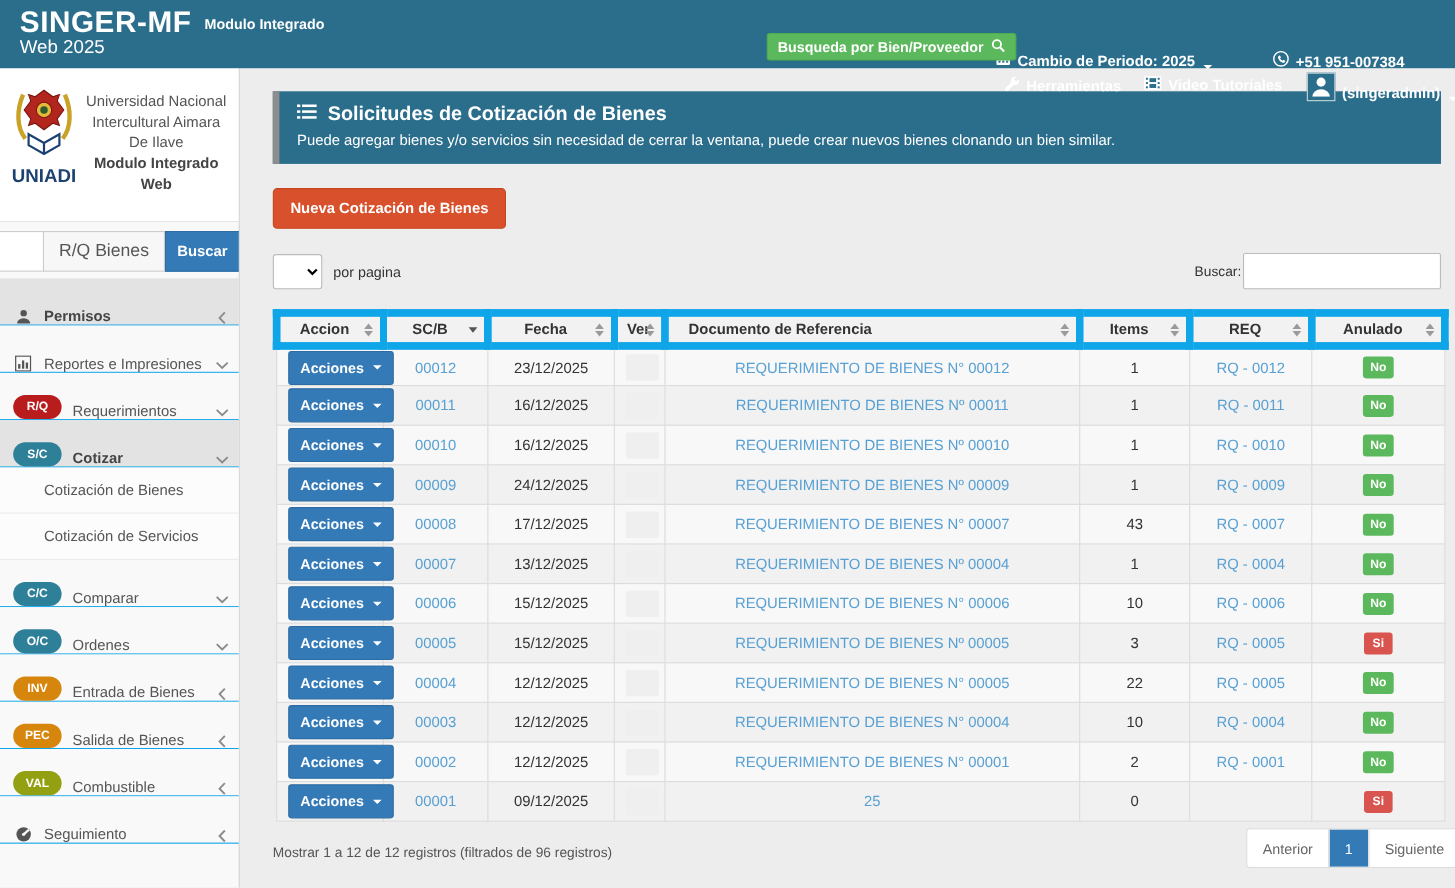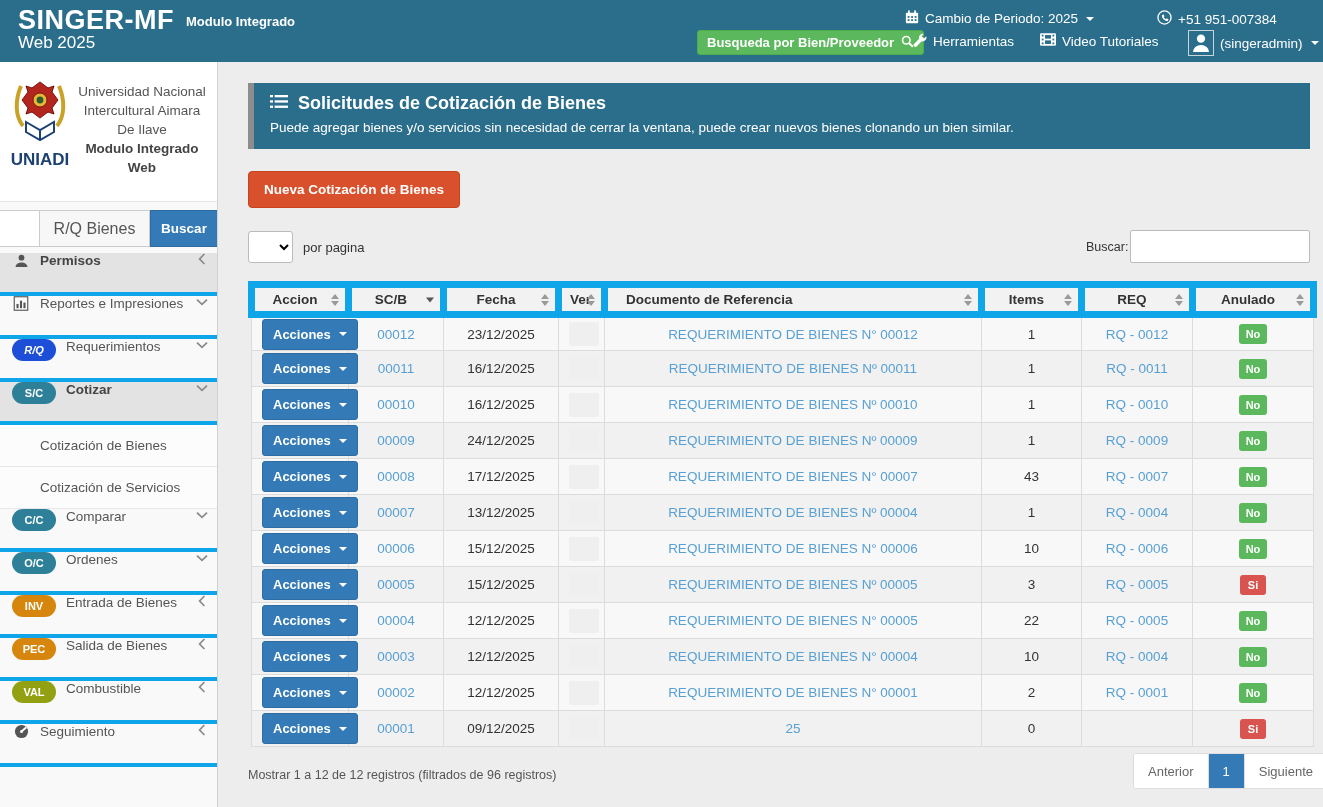--- a/index.html
+++ b/index.html
@@ -6,21 +6,21 @@
   html,body { width:1323px; height:807px; overflow:hidden; background:#ededed;
     font-family:"Liberation Sans", sans-serif; }
   .app { position:relative; width:1323px; height:807px; }
 
   
   .topbar { position:absolute; left:0; top:0; width:1323px; height:62px; background:#2b6e8c; color:#fff; z-index:5; }
   .brand { position:absolute; left:18px; top:5px; cursor:pointer; }
   .brand-name { font-size:27px; font-weight:bold; letter-spacing:.5px; }
   .brand-sub { font-size:17px; font-weight:normal; margin-top:-3px; }
   .module-title { position:absolute; left:186px; top:14px; font-size:13px; font-weight:bold; }
-  .hrow { display:flex; align-items:center; gap:6px; font-size:13.5px; font-weight:normal; white-space:nowrap; }
+  .hrow { display:flex; align-items:flex-end; gap:6px; font-size:13.5px; font-weight:bold; white-space:nowrap;margin-top:36px; }
   .period { position:absolute; left:905px; top:10px; cursor:pointer; }
   .phone { position:absolute; left:1157px; top:10px; }
   .green-btn { position:absolute; left:697px; top:30px; height:25px; padding:0 9px; background:#5cb85c;
     border:1px solid #4cae4c; border-radius:3px; color:#fff; font-size:13px; font-weight:bold;
     display:flex; align-items:center; gap:7px; cursor:pointer; }
   .tools  { position:absolute; left:913px;  top:33px; cursor:pointer; }
   .videos { position:absolute; left:1040px; top:33px; cursor:pointer; }
   .userbox { position:absolute; left:1188px; top:30px; cursor:pointer; }
   .avatar { width:26px; height:26px; border:1px solid #c8d4da; background:#2b6e8c;
     display:flex; align-items:flex-end; justify-content:center; overflow:hidden; }
@@ -37,22 +37,22 @@
   .uni-text { position:absolute; left:72px; top:20px; width:140px; text-align:center;
     font-size:13.5px; line-height:19px; color:#555; }
   .uni-text .b { font-weight:bold; color:#444; }
   .side-search { position:absolute; left:0; top:148px; width:218px; height:37px; display:flex; }
   .ss-input { width:40px; height:37px; border:1px solid #ccc; border-left:none; background:#fff; outline:none; padding:0 4px; font-size:12px; }
   .ss-cat { width:110px; height:37px; border:1px solid #ccc; border-left:none; background:#f7f7f7;
     display:flex; align-items:center; justify-content:center; font-size:16px; color:#555; cursor:pointer; }
   .ss-btn { flex:1; height:37px; background:#337ab7; border:1px solid #2e6da4; color:#fff;
     font-size:13.5px; font-weight:bold; cursor:pointer; }
   .side-items { position:absolute; left:0; top:191px; width:218px; }
-  .side-item { height:43px; display:flex; align-items:flex-start; padding:0 12px; gap:10px;
-    border-bottom:4px solid #0ea5e9; font-size:13.5px; color:#555; cursor:pointer; background:#f9f9f9; }
+  .side-item { height:43px; display:flex; align-items:flex-end; padding:0 12px; gap:10px;
+    border-bottom:1px solid #0ea5e9; font-size:13.5px; color:#555; cursor:pointer; background:#f9f9f9; }
   .side-item.active { background:#e3e3e3; color:#444; }
   .side-item.active .side-label { font-weight:bold; }
   .side-sub { height:42px; display:flex; align-items:center; padding-left:40px;
     border-bottom:1px solid #e8e8e8; font-size:13.5px; color:#555; background:#fcfcfc; cursor:pointer; }
   .side-badge { min-width:44px; height:22px; border-radius:12px; color:#fff; font-size:11px; font-weight:bold;
     display:flex; align-items:center; justify-content:center; padding:0 8px; }
   .side-ic { width:18px; display:flex; justify-content:center; }
   .side-label { flex:1; }
   .side-chev { width:12px; display:flex; justify-content:flex-end; }
   .chev-down svg { transform:rotate(-90deg); }
@@ -247,21 +247,21 @@
           </span>
     <span class="side-label">Reportes e Impresiones</span>
     <span class="side-chev chev-down">
             <svg width="8" height="12" viewBox="0 0 8 12">
               <path d="M6.4 1 L1.6 6 L6.4 11" stroke="#8a8a8a" stroke-width="1.7" fill="none"></path>
             </svg>
           </span>
   </div>
 
   <div class="side-item">
-    <span class="side-badge" style="background: #1d4ed8; font-style: italic;">R/Q</span>
+    <span class="side-badge" style="background: #b91c1c;">R/Q</span>
 
     <span class="side-label">Requerimientos</span>
     <span class="side-chev chev-down">
             <svg width="8" height="12" viewBox="0 0 8 12">
               <path d="M6.4 1 L1.6 6 L6.4 11" stroke="#8a8a8a" stroke-width="1.7" fill="none"></path>
             </svg>
           </span>
   </div>
 
   <div class="side-item active">

